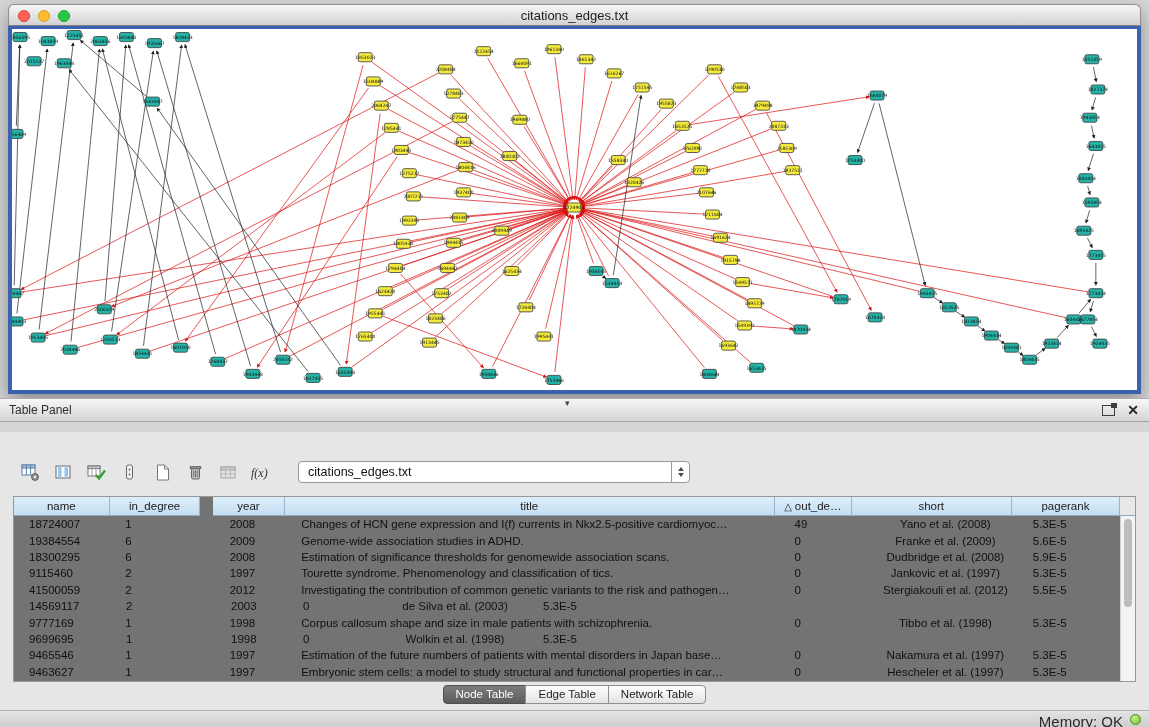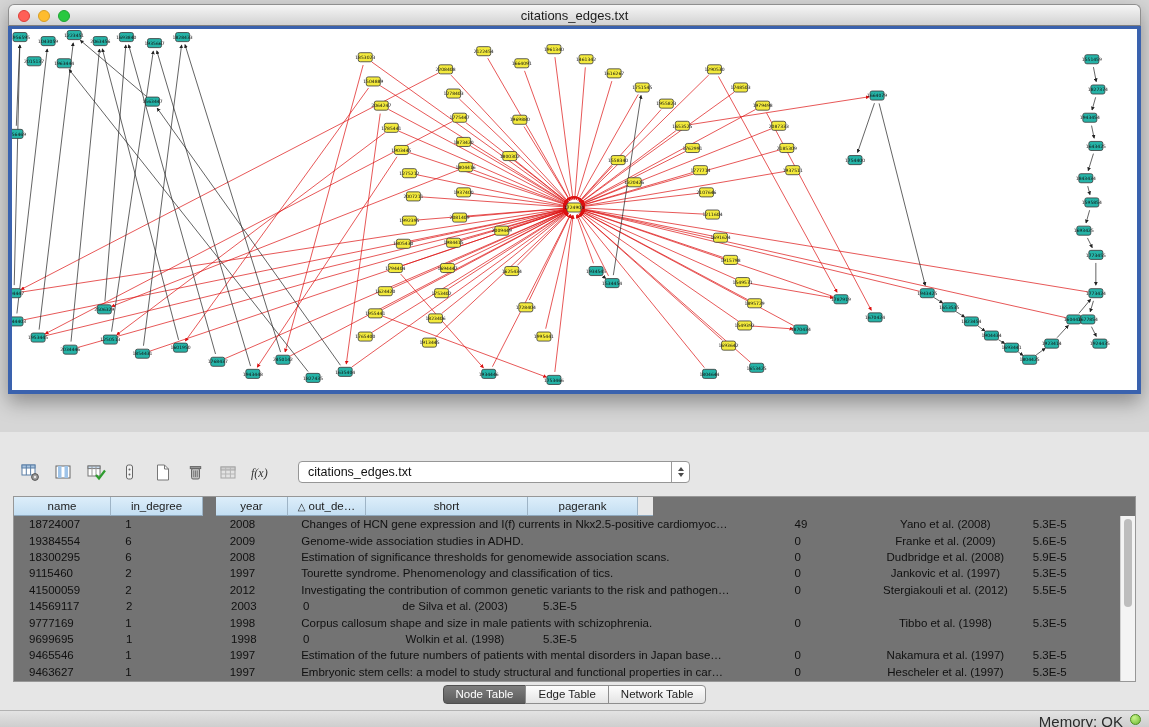--- a/index.html
+++ b/index.html
@@ -662,20 +662,28 @@
             <text x="1072" y="289.7" class="node-label">1677854</text>
           </g>
           <g>
             <rect x="1077" y="307.5" width="14" height="9" rx="2" class="node-t"></rect>
             <text x="1084" y="313.7" class="node-label">1924435</text>
           </g>
         </svg>
     </div>
   </div>
 
+  <div class="panel-header">
+    <span class="panel-title">Table Panel</span>
+    <span class="splitter-handle">▾</span>
+    <div class="panel-header-icons">
+      <span class="float-icon"></span>
+      <span class="close-x">✕</span>
+    </div>
+  </div>
 
   <div class="panel-body">
 
     <div class="toolbar">
       <button class="tbtn">
         <svg width="19" height="19" viewBox="0 0 19 19">
           <rect x="1" y="2" width="13" height="10" fill="#ffffff" stroke="#5b7fa6"></rect>
           <rect x="1" y="2" width="13" height="3" fill="#a8c4e0" stroke="#5b7fa6"></rect>
           <line x1="5.3" y1="2" x2="5.3" y2="12" stroke="#5b7fa6"></line>
           <line x1="9.6" y1="2" x2="9.6" y2="12" stroke="#5b7fa6"></line>
@@ -743,20 +751,21 @@
             <span class="tri-down"></span>
         </span>
       </div>
     </div>
 
     <div class="table-wrap">
       <div class="thead" id="thead-row">
           <div class="th c0"><span>name</span></div>
           <div class="th c1"><span>in_degree</span></div>
           <div class="th c2"><span>year</span></div>
+          <div class="th c3"><span>title</span></div>
           <div class="th c4"><span class="sort-icon">△</span><span>out_de…</span></div>
           <div class="th c5"><span>short</span></div>
           <div class="th c6"><span>pagerank</span></div>
           <div class="hcorner"></div>
         </div>
       <div class="tbody" id="tbody">
           <div class="trow">
             <div class="td c0">18724007</div>
             <div class="td c1">1</div>
             <div class="td c2">2008</div>

